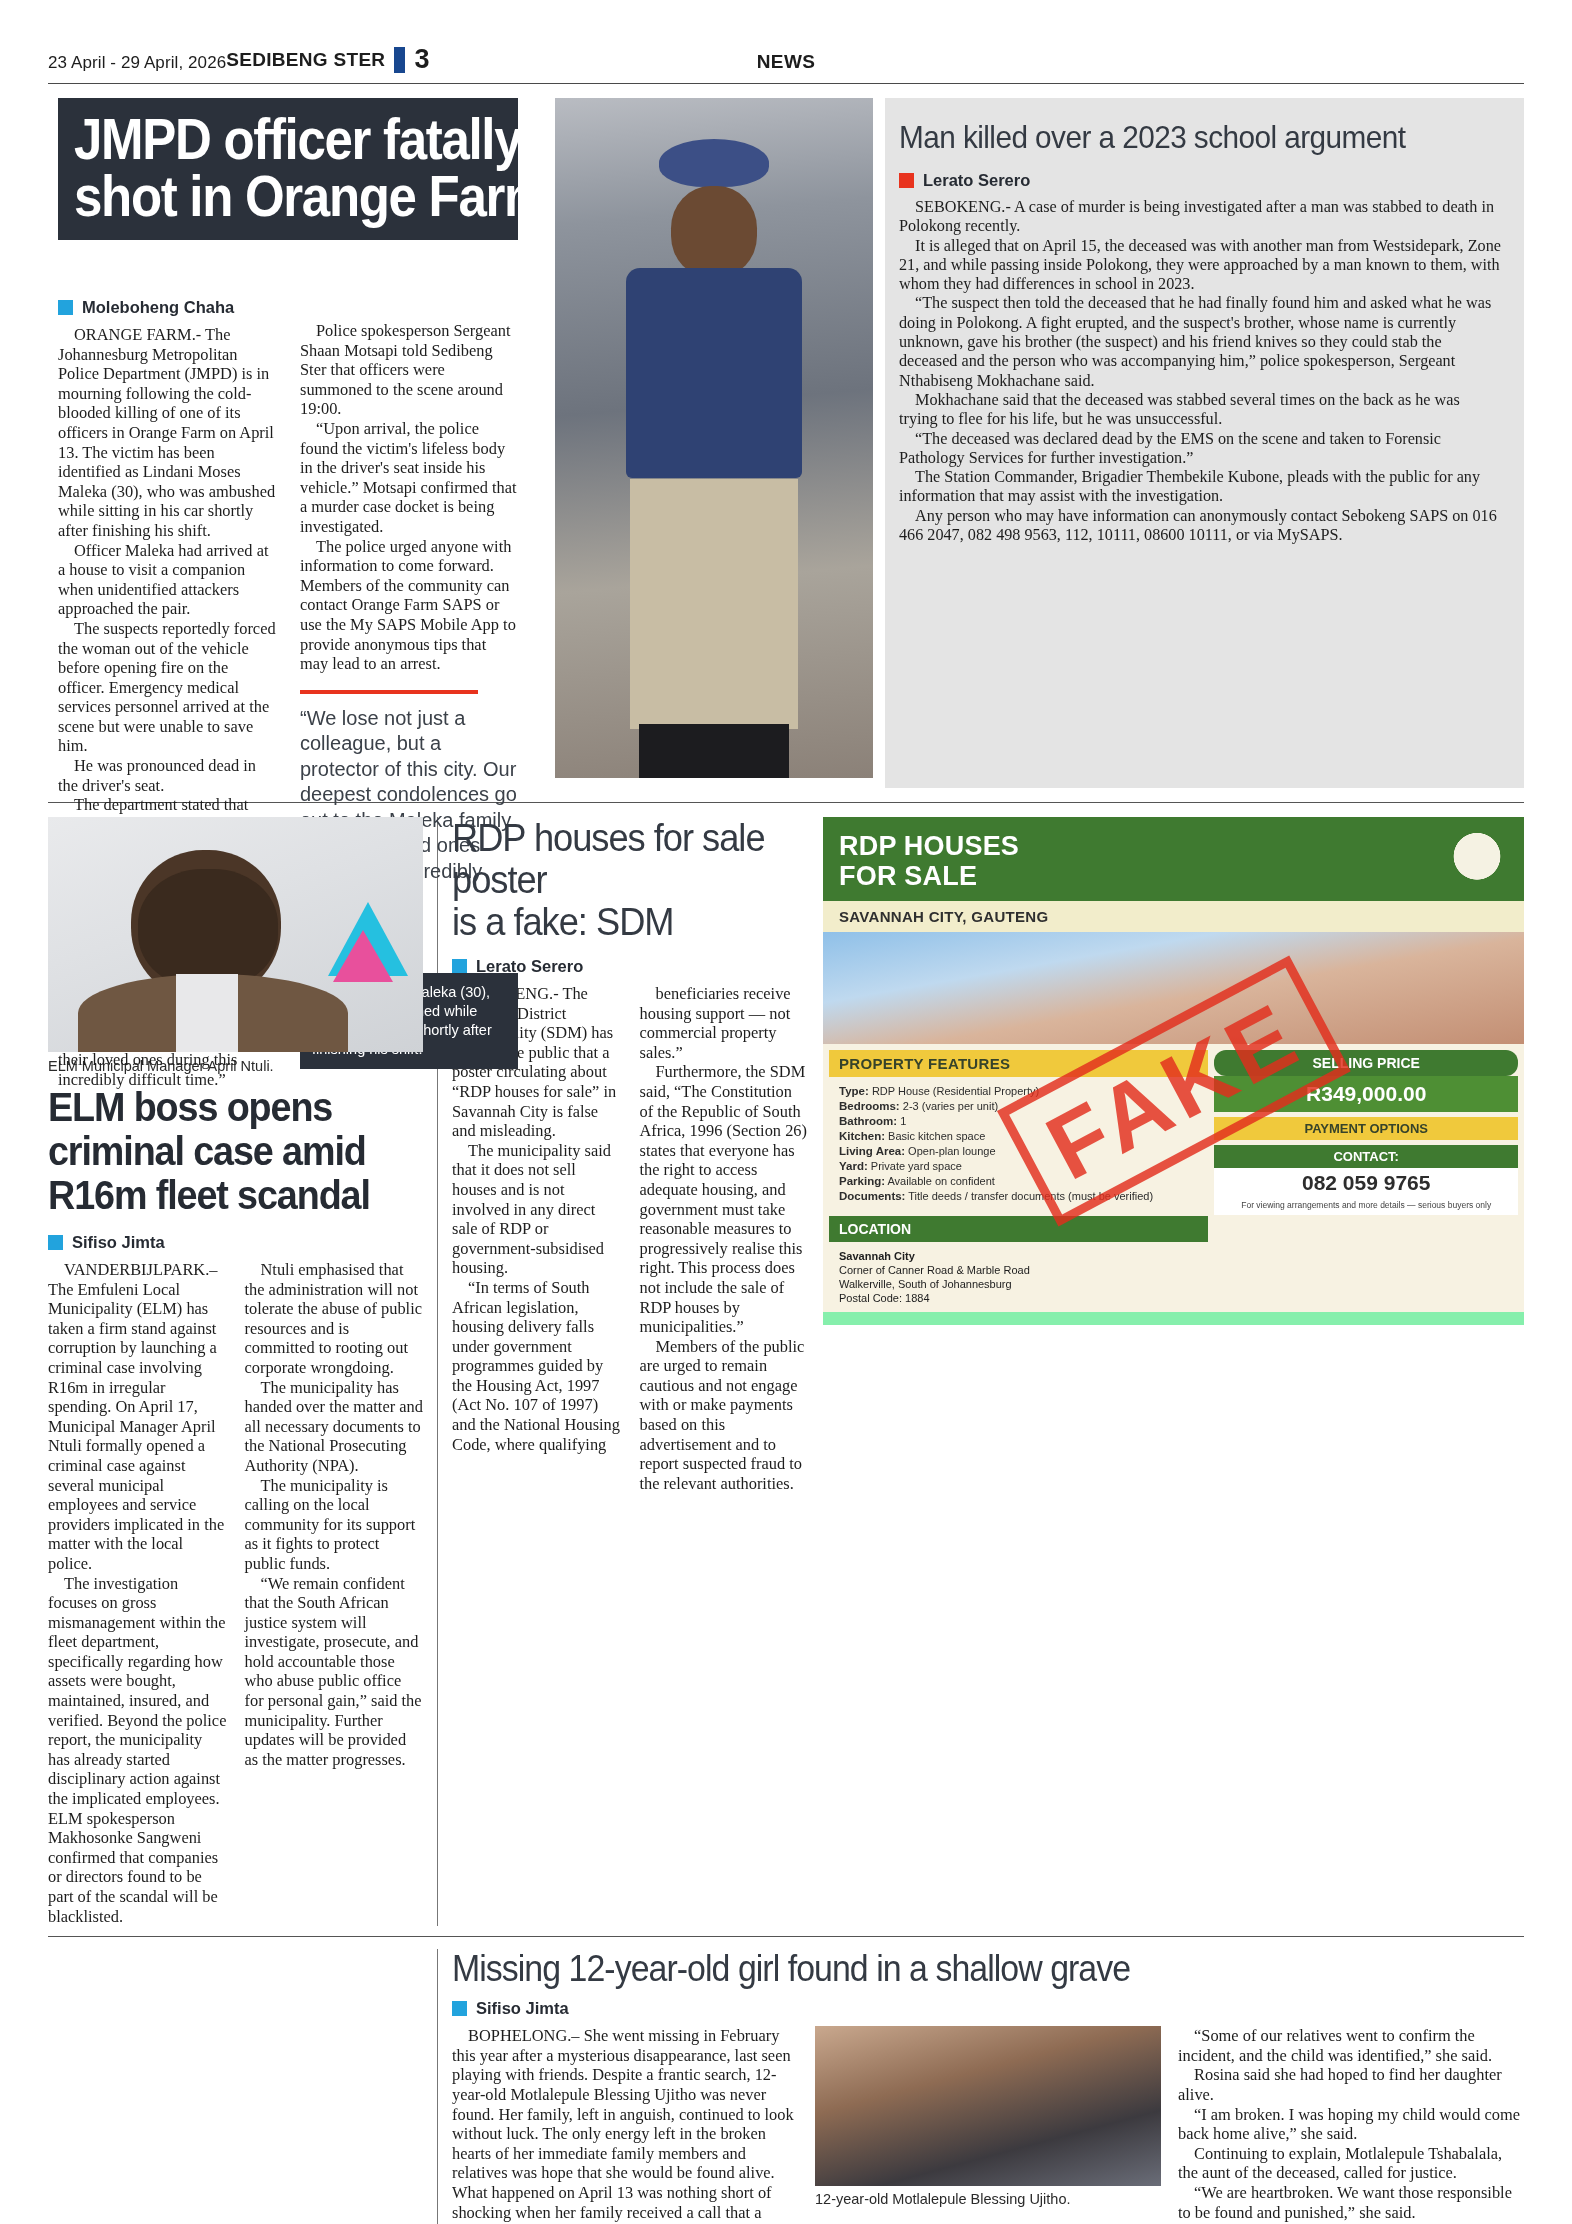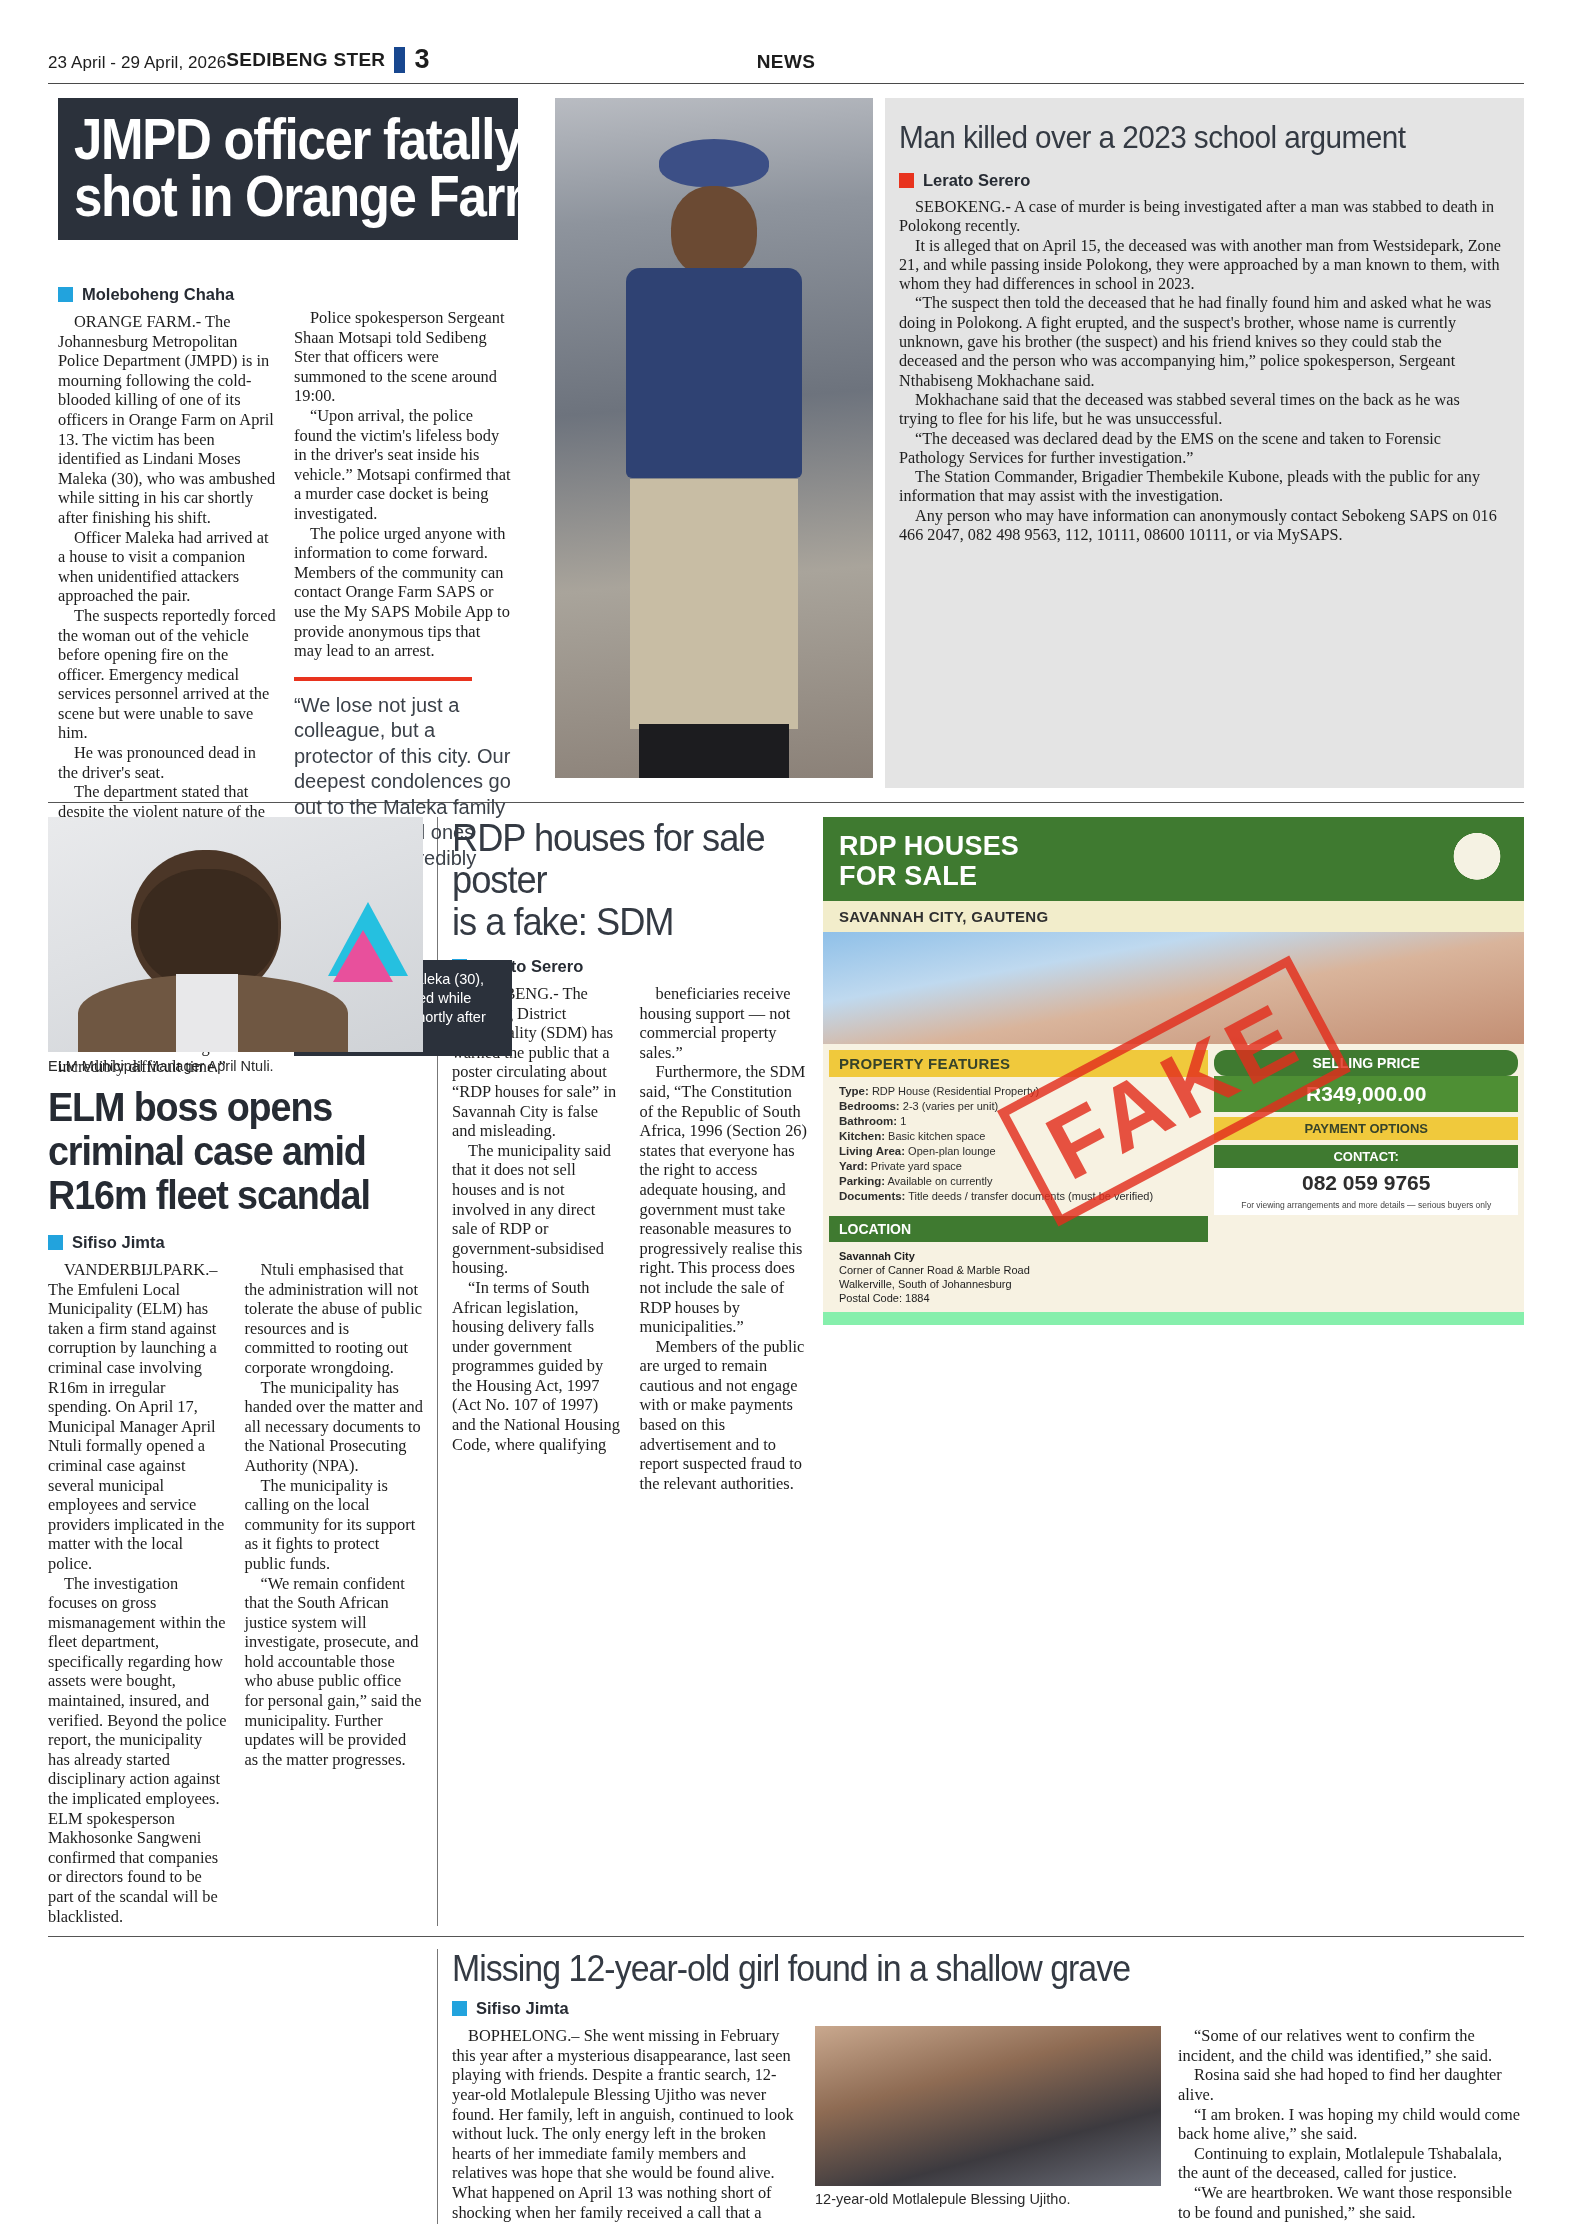--- a/index.html
+++ b/index.html
@@ -36,21 +36,21 @@
   .top-wrap { display:flex; gap:12px; margin-top:14px; height:690px; }
   .top-left { width:825px; position:relative; }
   .hero-head { position:absolute; left:10px; top:0; width:460px; z-index:5;
                background:#2b313b; color:#fff; padding:12px 16px 16px 16px; }
   .hero-head span { display:block; font-family:"Liberation Sans", sans-serif; font-weight:bold;
                     font-size:58px; line-height:57px; letter-spacing:-1.5px;
                     transform:scaleX(.88); transform-origin:left center; white-space:nowrap;}
   .top-photo { position:absolute; right:0; top:0; width:318px; height:680px;
                background:linear-gradient(175deg,#b9bcc2 0%, #8e949d 18%, #6d737d 45%, #a9a49b 70%, #8b8178 100%);
                overflow:hidden; }
-  .cols2 { position:absolute; left:10px; top:177px; width:470px; display:flex; gap:18px; }
+  .cols2 { position:absolute; left:10px; top:190px; width:470px; display:flex; gap:24px; }
   .col { width:218px; }
   .pullquote { margin-top:16px; }
   .pq-rule { border-top:4px solid #e8331e; width:178px; margin-bottom:12px;}
   .pq-text { font-family:"Liberation Sans", sans-serif; font-size:20px; line-height:25.5px; color:#3b4149; }
   .pq-attrib { background:#e8331e; color:#fff; font-family:"Liberation Sans", sans-serif; font-weight:bold;
                font-size:17px; padding:7px 12px; display:inline-block; margin-top:18px; }
   .photo-cap { background:#2b313b; color:#fff; font-family:"Liberation Sans", sans-serif;
                font-size:14.5px; line-height:19px; padding:10px 12px; margin-top:11px; width:218px; }
 
   
@@ -289,21 +289,21 @@
         <div style="display:flex;gap:6px;padding:6px 6px 0 6px;background:#f7f2e2;">
           <div style="flex:1.25;">
             <div class="p-feat-hd">PROPERTY FEATURES</div>
             <div class="p-feat">
               <div><b>Type:</b> <span>RDP House (Residential Property)</span></div>
               <div><b>Bedrooms:</b> <span>2-3 (varies per unit)</span></div>
               <div><b>Bathroom:</b> <span>1</span></div>
               <div><b>Kitchen:</b> <span>Basic kitchen space</span></div>
               <div><b>Living Area:</b> <span>Open-plan lounge</span></div>
               <div><b>Yard:</b> <span>Private yard space</span></div>
-              <div><b>Parking:</b> <span>Available on currently</span></div>
+              <div><b>Parking:</b> <span>Available on confident</span></div>
               <div><b>Documents:</b> <span>Title deeds / transfer documents (must be verified)</span></div>
             </div>
             <div class="p-loc-hd" style="margin-top:5px;">LOCATION</div>
             <div class="p-loc">
               <div style="font-weight:bold;">Savannah City</div>
               <div>Corner of Canner Road &amp; Marble Road</div>
               <div>Walkerville, South of Johannesburg</div>
               <div>Postal Code: 1884</div>
             </div>
           </div>

